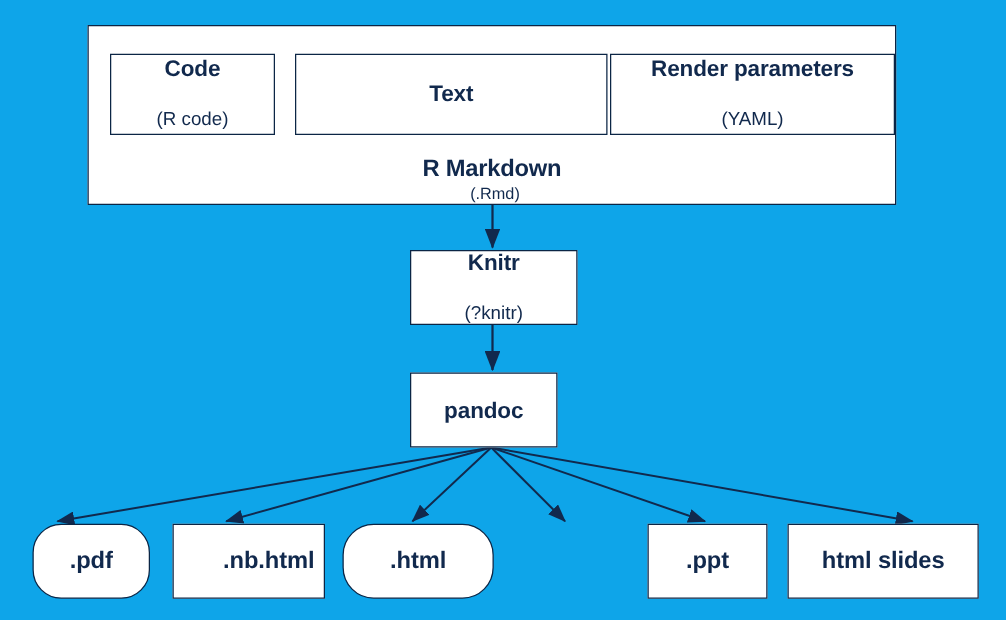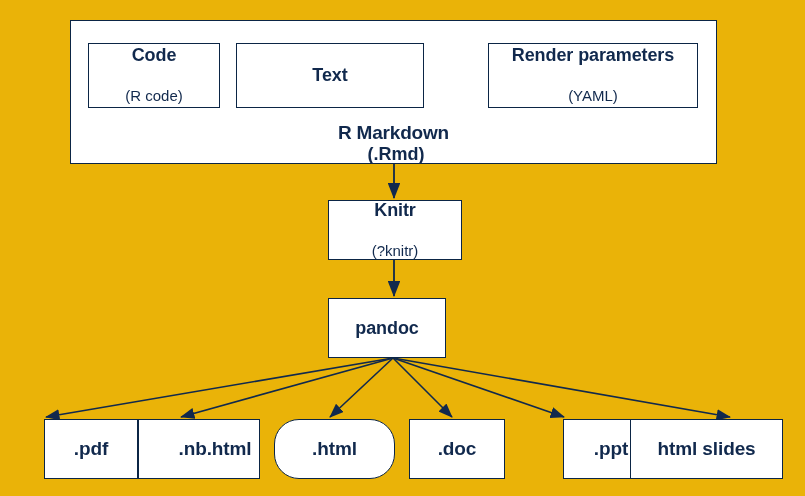--- a/index.html
+++ b/index.html
@@ -7,21 +7,21 @@
     padding: 0;
     background: #ffffff;
   }
   body {
     font-family: "Liberation Sans", sans-serif;
   }
   #diagram-root {
     position: relative;
     width: 805px;
     height: 496px;
-    background: #eab308;
+    background: #0ea5e9;
     overflow: hidden;
   }
   #arrow-layer {
     position: absolute;
     left: 0;
     top: 0;
     width: 805px;
     height: 496px;
     pointer-events: none;
   }
@@ -56,58 +56,58 @@
     position: absolute;
     left: 70px;
     top: 20px;
     width: 647px;
     height: 144px;
     box-sizing: border-box;
     border: 1.6px solid #0b2545;
     background: #ffffff;
   }
   #code-box     { left: 88px;  top: 43px;  width: 132px; height: 65px; }
-  #text-box     { left: 236px; top: 43px;  width: 188px; height: 65px; }
-  #render-box   { left: 488px; top: 43px;  width: 210px; height: 65px; }
+  #text-box     { left: 236px; top: 43px;  width: 250px; height: 65px; }
+  #render-box   { left: 488px; top: 43px;  width: 228px; height: 65px; }
 
   #rmd-caption {
     position: absolute;
     left: 70px;
     top: 128px;
     width: 647px;
     height: 30px;
     display: flex;
     align-items: center;
     justify-content: center;
     color: #11294d;
     white-space: nowrap;
     flex-direction: column;
   }
   #rmd-caption .strong {
     font-weight: bold;
     font-size: 19px;
     letter-spacing: -0.2px;
   }
   #rmd-caption .light {
-    font-weight: bold;
-    font-size: 18px;
+    font-weight: normal;
+    font-size: 13px;
     margin-left: 5px;
   }
 
   
   #knitr-box  { left: 328px; top: 200px; width: 134px; height: 60px; }
   #pandoc-box { left: 328px; top: 298px; width: 118px; height: 60px; }
 
   
   .out-box { top: 419px; height: 60px; }
-  #out-pdf      { left: 44px;  width: 94px;  }
+  #out-pdf      { left: 26px;  width: 94px; border-radius: 23px;  }
   #out-nbhtml   { left: 138px; width: 122px; padding-left: 32px; }
   #out-html     { left: 274px; width: 121px; border-radius: 25px; }
   #out-doc      { left: 409px; width: 96px;  }
-  #out-ppt      { left: 518px; width: 96px; margin-left: 45px;  }
+  #out-ppt      { left: 518px; width: 96px;  }
   #out-slides   { left: 630px; width: 153px; }
   .out-box .box-title { font-size: 19px; }
 </style>
 </head>
 <body>
 
 <div id="diagram-root">
 
   <svg id="arrow-layer" viewBox="0 0 805 496" width="805" height="496" xmlns="http://www.w3.org/2000/svg">
     <defs>
@@ -160,23 +160,20 @@
 
   <div class="box out-box" id="out-pdf">
     <div class="box-title">.pdf</div>
   </div>
   <div class="box out-box" id="out-nbhtml">
     <div class="box-title">.nb.html</div>
   </div>
   <div class="box out-box" id="out-html">
     <div class="box-title">.html</div>
   </div>
-  <div class="box out-box" id="out-doc">
-    <div class="box-title">.doc</div>
-  </div>
   <div class="box out-box" id="out-ppt">
     <div class="box-title">.ppt</div>
   </div>
   <div class="box out-box" id="out-slides">
     <div class="box-title">html slides</div>
   </div>
 
 </div>
 
 </body></html>

